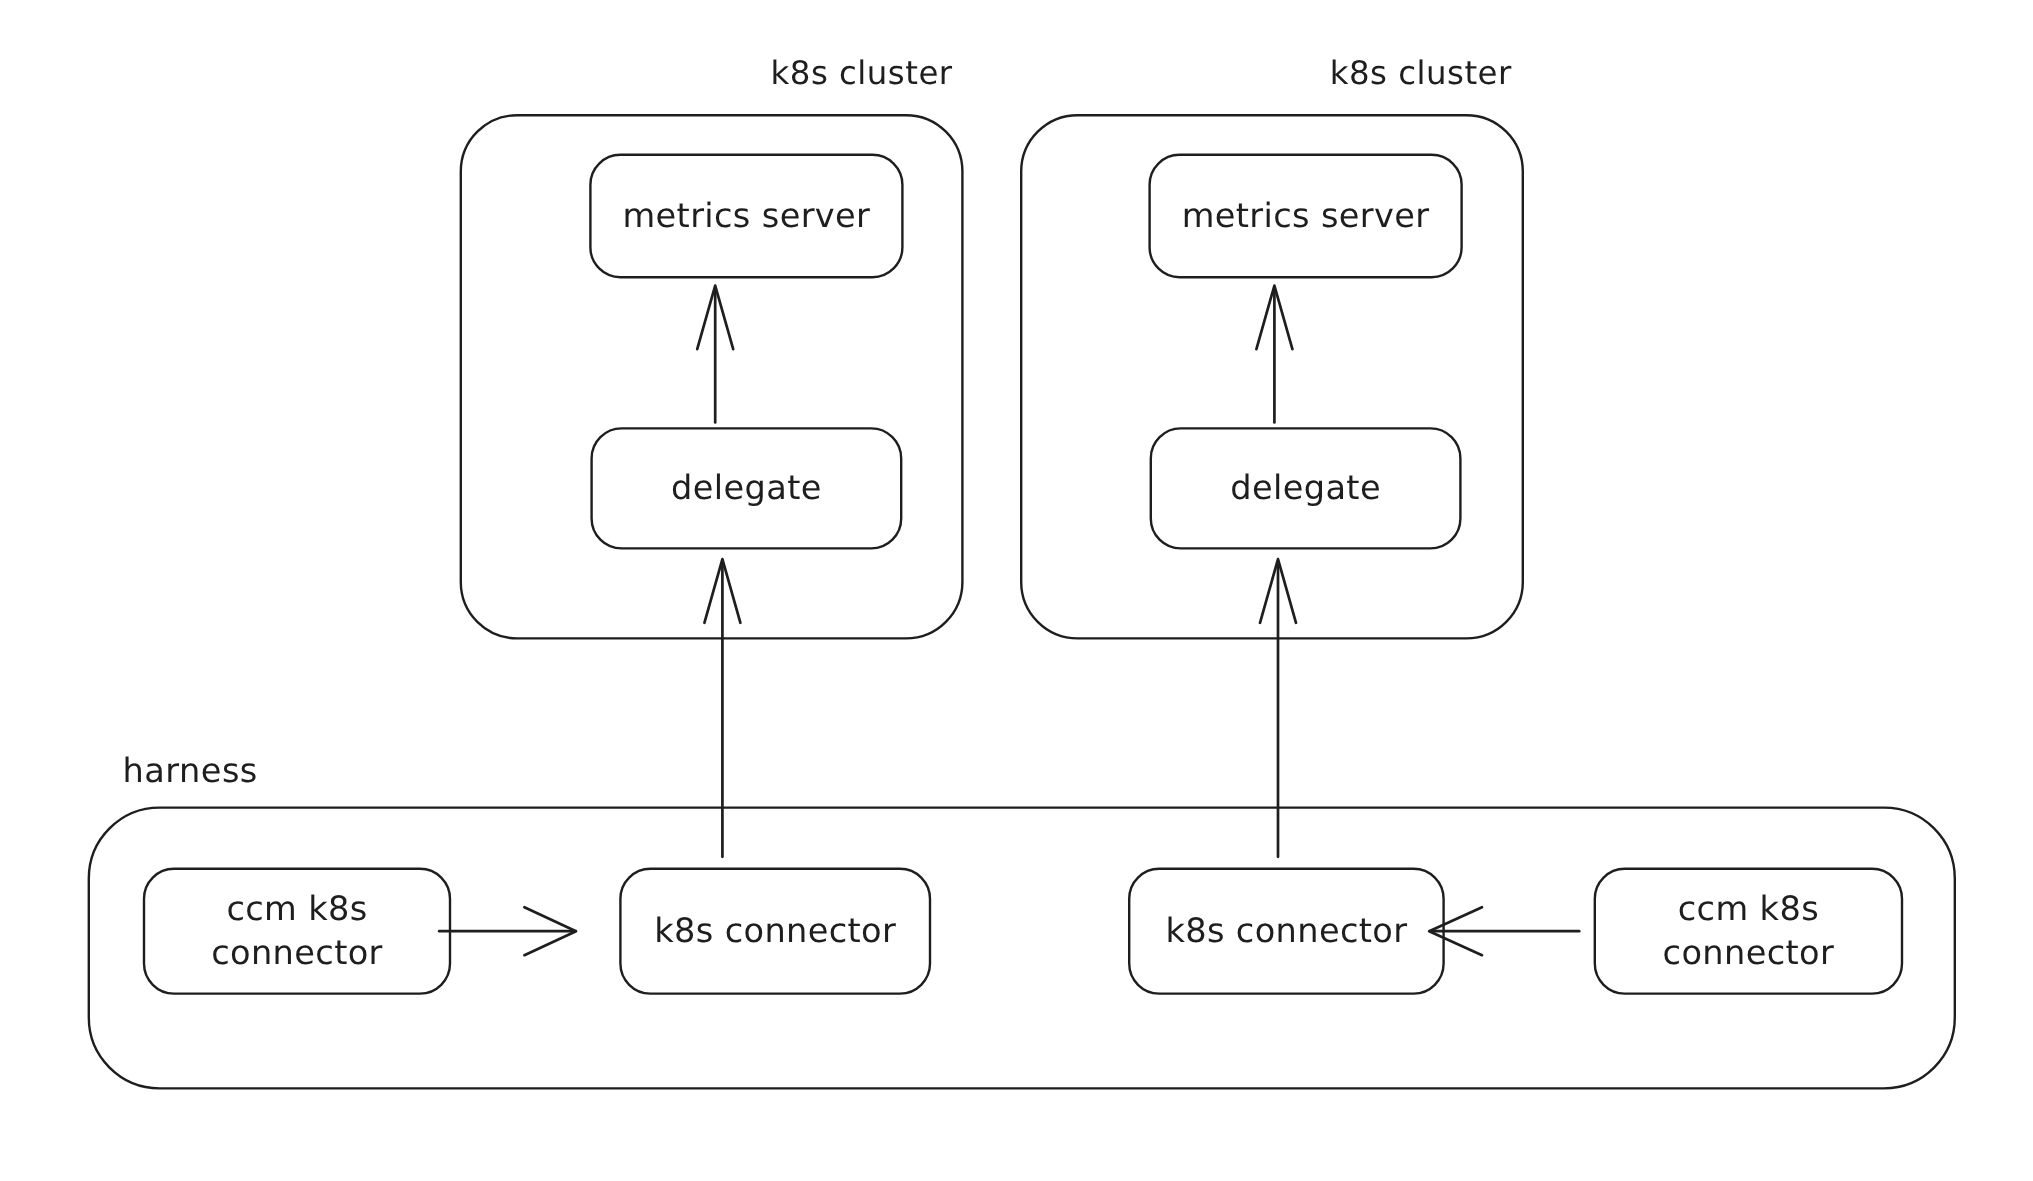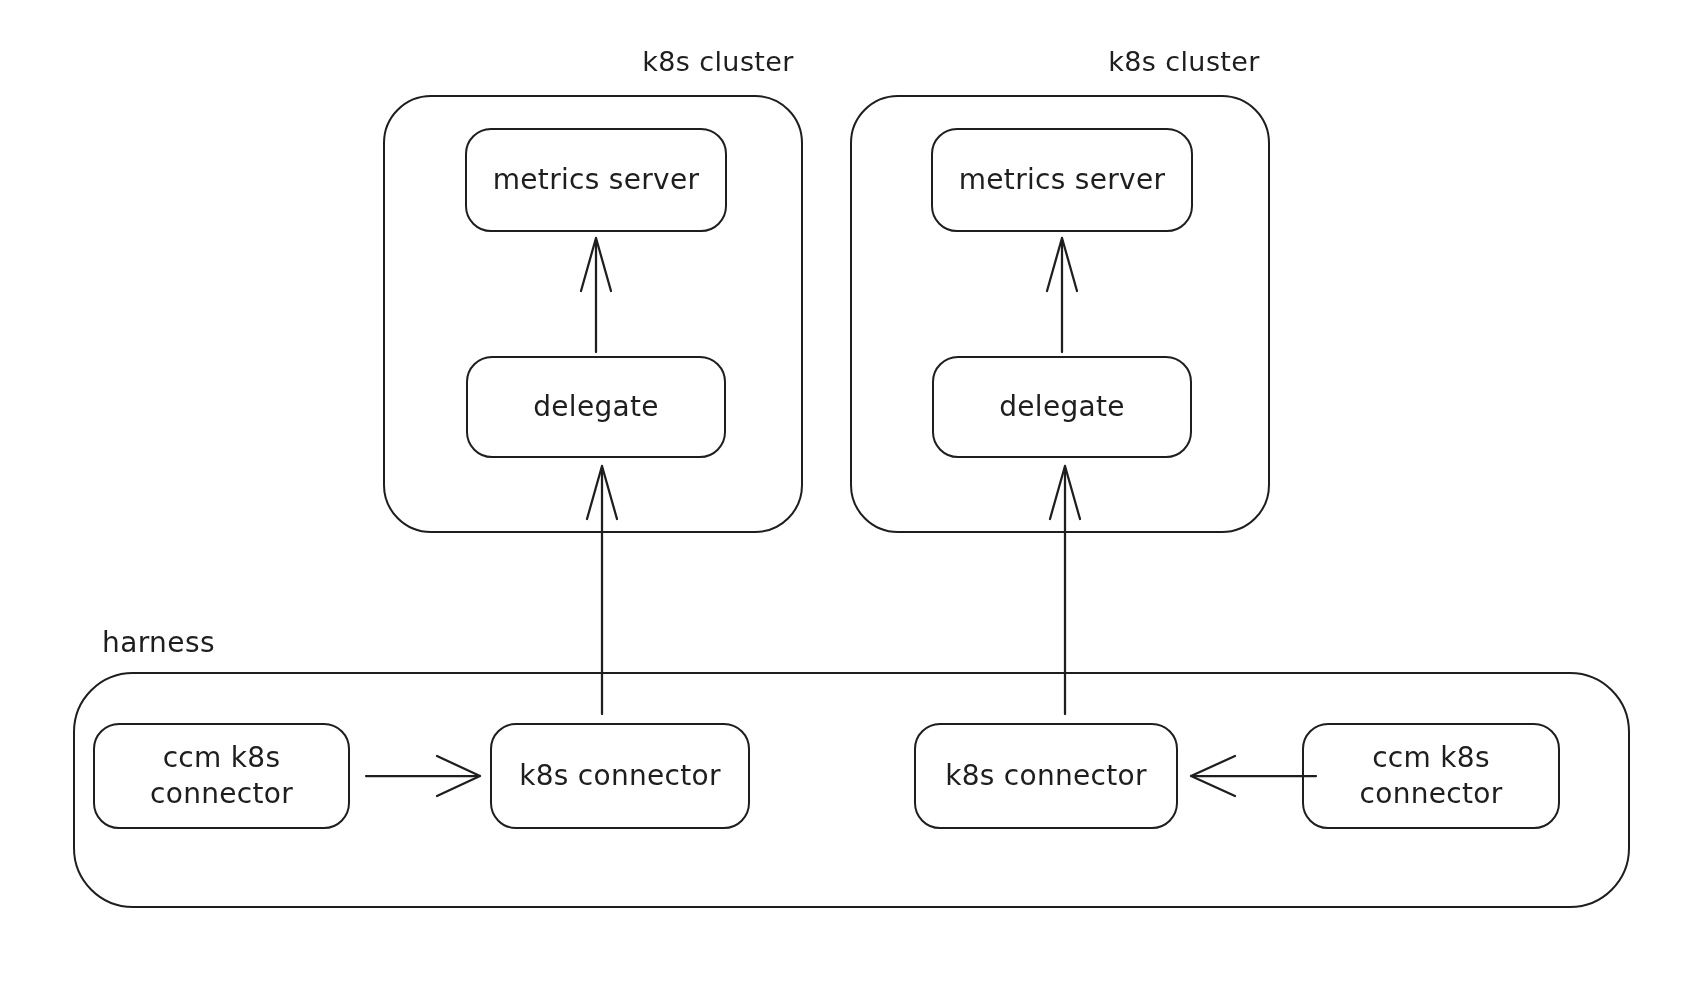--- a/index.html
+++ b/index.html
@@ -28,20 +28,21 @@
   }
   .container-box{
     border-radius:48px;
     background:#ffffff;
   }
   .harness-box{
     border-radius:60px;
   }
   .small-node{
     border-radius:26px;
+    margin-left:26px;
   }
   .float-label{
     position:absolute;
     font-size:27px;
     letter-spacing:0.4px;
     color:#1e1e1e;
     white-space:nowrap;
   }
   .center-label{
     text-align:center;

